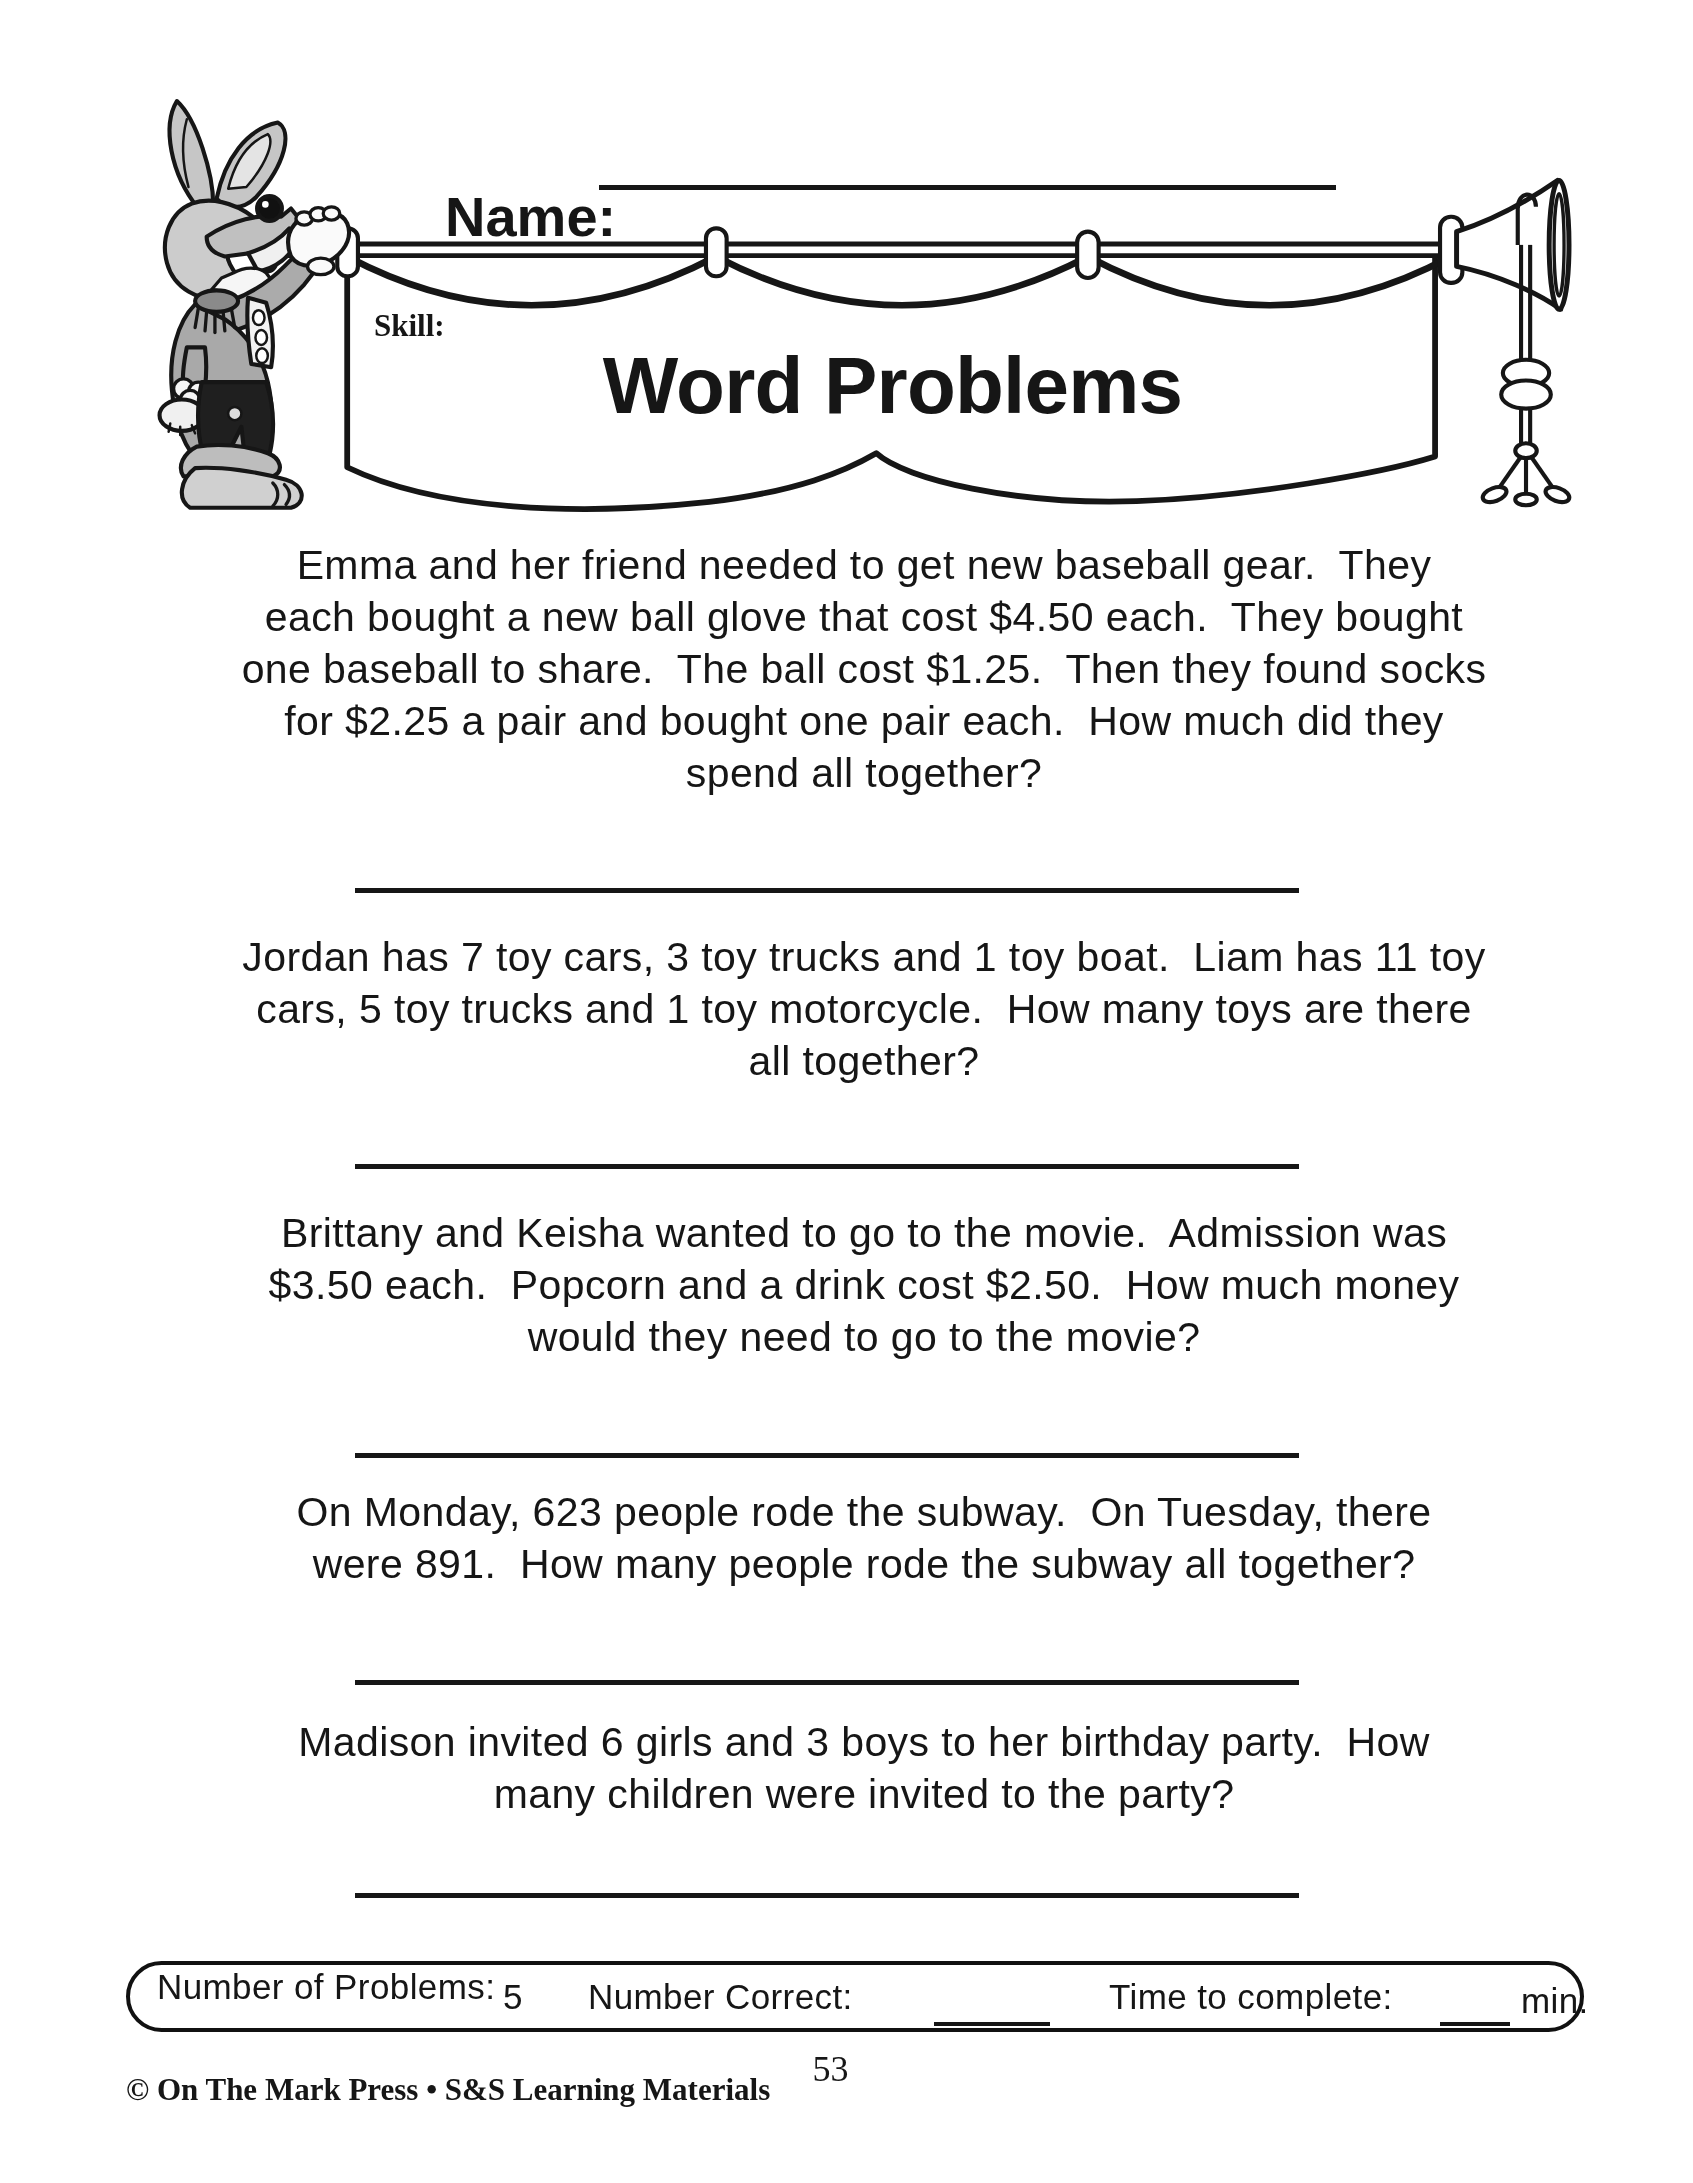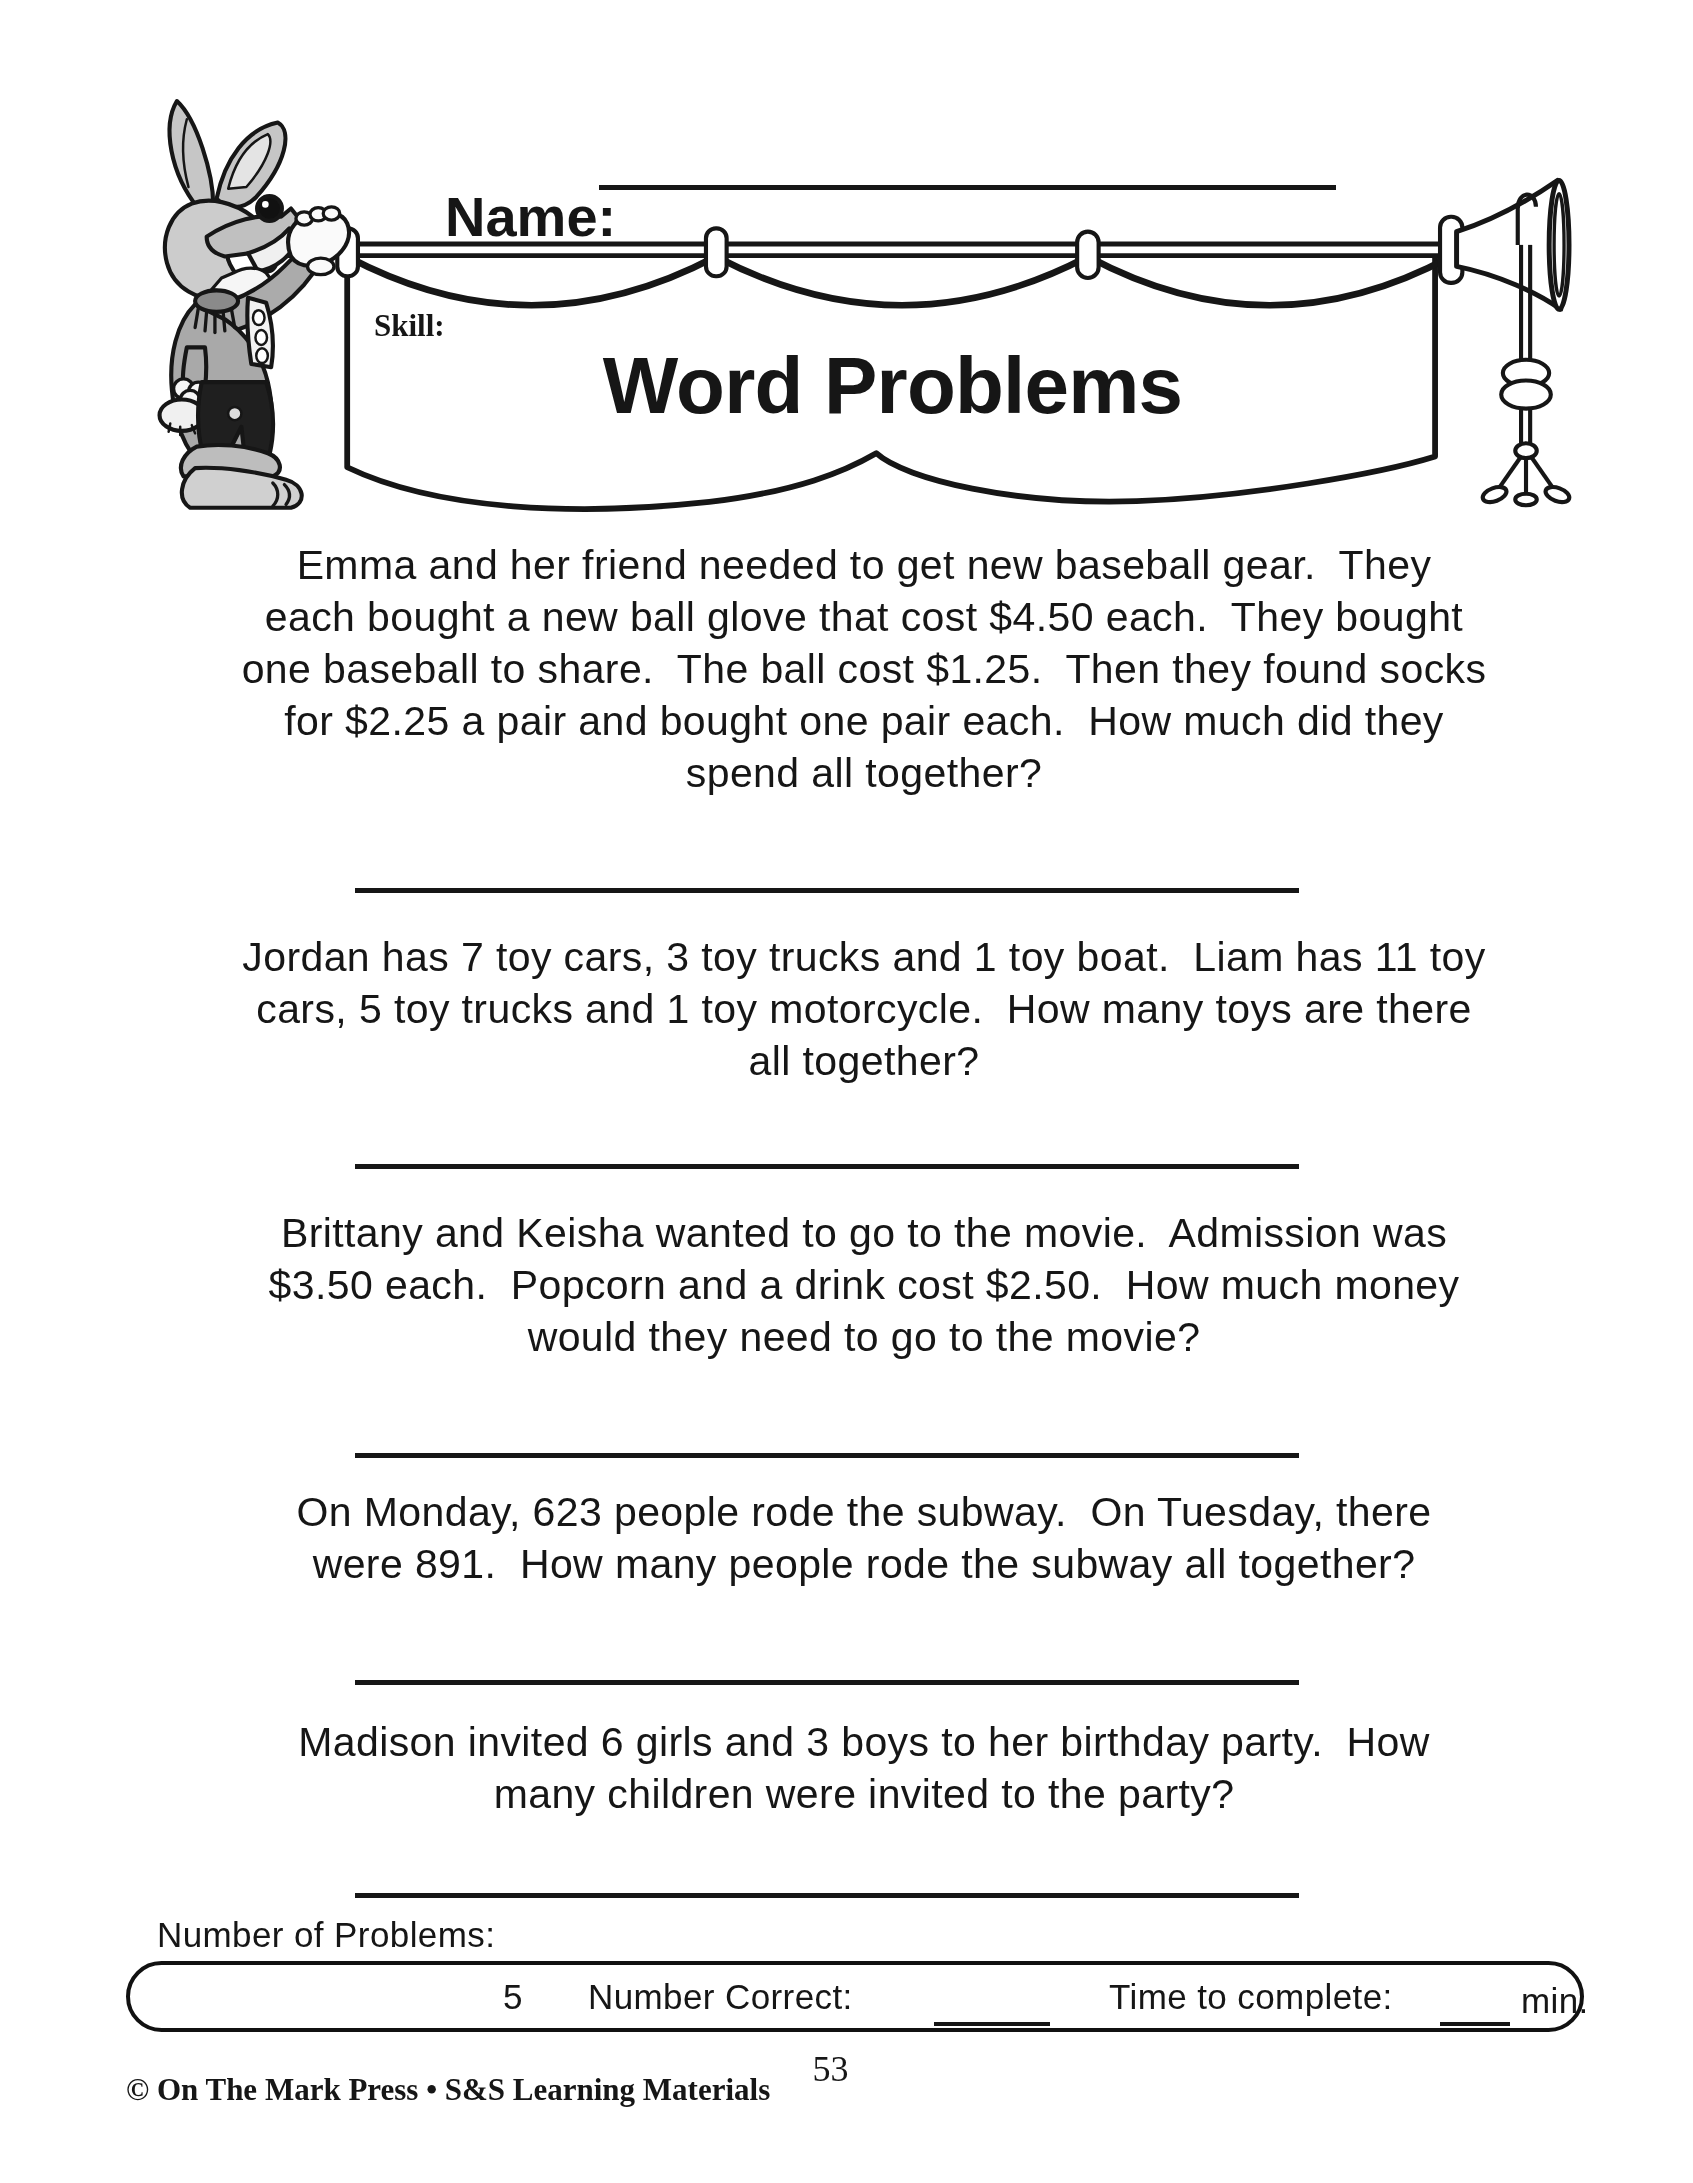--- a/index.html
+++ b/index.html
@@ -185,21 +185,21 @@
 
   <div class="problem" style="top:1486px">On Monday, 623 people rode the subway.  On Tuesday, there
 were 891.  How many people rode the subway all together?</div>
   <div class="answer-line" style="top:1680px"></div>
 
   <div class="problem" style="top:1716px">Madison invited 6 girls and 3 boys to her birthday party.  How
 many children were invited to the party?</div>
   <div class="answer-line" style="top:1893px"></div>
 
   <div class="score-box"></div>
-  <div class="score-text" style="left:157px;top:1915px">Number of Problems:</div>
+  <div class="score-text" style="left:157px;top:1967px">Number of Problems:</div>
   <div class="score-text" style="left:503px;top:1977px">5</div>
   <div class="score-text" style="left:588px;top:1977px">Number Correct:</div>
   <div class="score-blank" style="left:934px;top:2022px;width:116px"></div>
   <div class="score-text" style="left:1109px;top:1977px">Time to complete:</div>
   <div class="score-blank" style="left:1440px;top:2022px;width:70px"></div>
   <div class="score-text" style="left:1521px;top:1981px">min.</div>
 
   <div class="footer-text" style="left:126px;top:2045px">© On The Mark Press • S&amp;S Learning Materials</div>
   <div class="footer-page" style="left:789px;top:2035px;width:83px;text-align:center">53</div>
 

